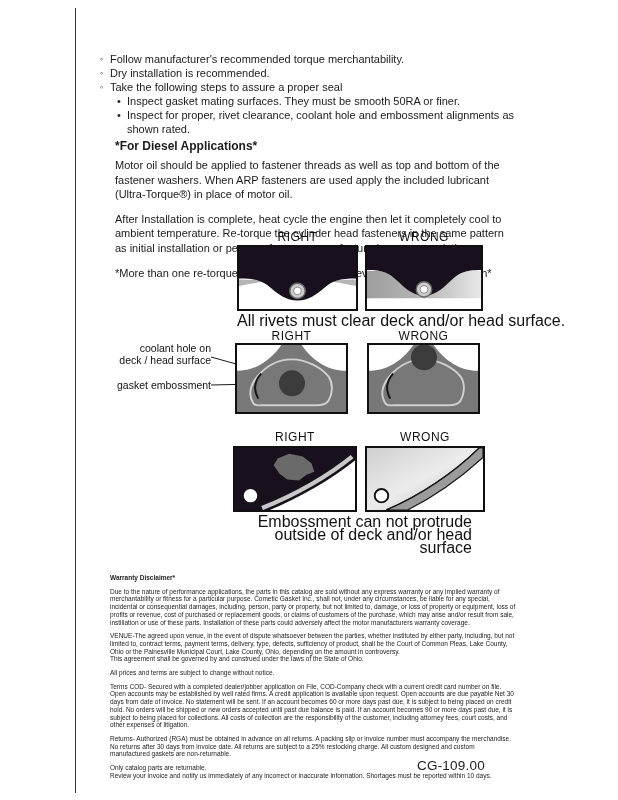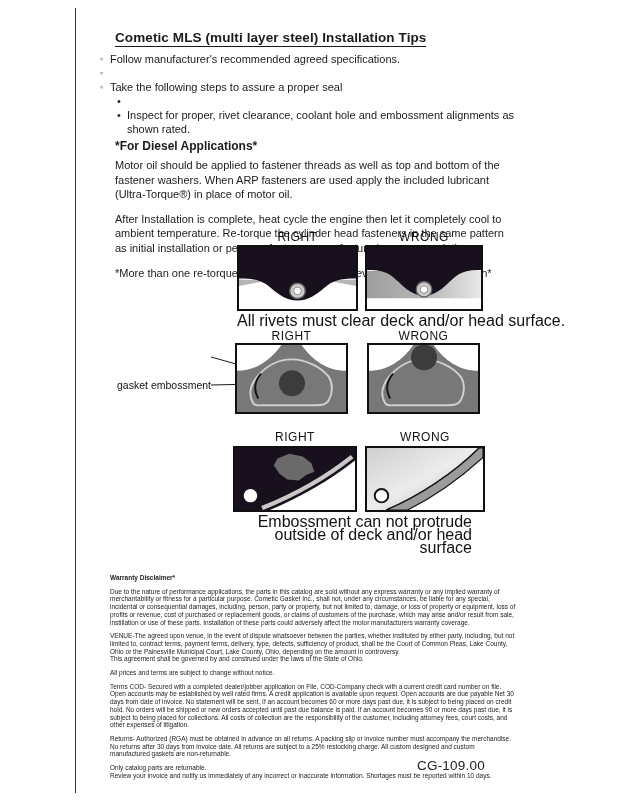--- a/index.html
+++ b/index.html
@@ -39,36 +39,37 @@
   .warranty p { margin:0 0 6px 0; white-space:pre-line; }
 
   .footer-code { position:absolute; left:393px; top:758px; font-size:13.5px; letter-spacing:0.2px; color:#222;margin-left:24px; }
 </style>
 </head>
 <body>
 
 <div class="page">
   <div class="vrule"></div>
 
-  <div class="doc-title">Cometic MLS (multi layer steel) Installation Tips</div>
 
   <div class="bullets">
     <div class="b-row l1">
       <span class="b-marker">◦</span>
-      <span>Follow manufacturer's recommended agreed specifications.</span>
+      <span>Follow manufacturer's recommended torque merchantability.</span>
     </div>
     <div class="b-row l1">
       <span class="b-marker">◦</span>
+      <span>Dry installation is recommended.</span>
     </div>
     <div class="b-row l1">
       <span class="b-marker">◦</span>
       <span>Take the following steps to assure a proper seal</span>
     </div>
     <div class="b-row l2">
       <span class="b-marker">•</span>
+      <span>Inspect gasket mating surfaces.  They must be smooth 50RA or finer.</span>
     </div>
     <div class="b-row l2">
       <span class="b-marker">•</span>
       <span>Inspect for proper, rivet clearance, coolant hole and embossment alignments as shown rated.</span>
     </div>
   </div>
 
   <div class="diesel-head">*For Diesel Applications*</div>
   <div class="diesel-body">
     <p>Motor oil should be applied to fastener threads as well as top and bottom of the fastener washers. When ARP fasteners are used apply the included lubricant (Ultra-Torque®) in place of motor oil.</p>
@@ -102,20 +103,22 @@
       <path d="M0,0 H118 V24 C101,24 95,27 86,36 C78,44 70,51 59,51 C48,51 40,44 32,36 C23,27 17,24 0,24 Z" fill="#18101c"></path>
       <circle cx="59" cy="44.5" r="8" fill="#cccccc" stroke="#666" stroke-width="1.5"></circle>
       <circle cx="59" cy="44.5" r="4" fill="#ffffff" stroke="#888" stroke-width="1"></circle>
     </svg>
   </div>
   <div class="dcaption" style="left:237px; top:314px;">All rivets must clear deck and/or head surface.</div>
 
   <div class="dlabel" style="left:235px; top:329px; width:113px;">RIGHT</div>
   <div class="dlabel" style="left:367px; top:329px; width:113px;">WRONG</div>
 
+  <div class="anno" style="left:90px; top:343px; width:121px; white-space:pre-line;">coolant hole on
+deck / head surface</div>
   <div class="anno" style="left:80px; top:380px; width:131px;">gasket embossment</div>
   <svg class="anno-lines" viewBox="0 0 92 42">
     <line x1="2" y1="6" x2="81" y2="28" stroke="#1a1a1a" stroke-width="1"></line>
     <line x1="2" y1="34" x2="47" y2="33" stroke="#1a1a1a" stroke-width="1"></line>
   </svg>
 
   <div class="dbox" style="left:235px; top:343px; width:113px; height:71px;">
     <svg viewBox="0 0 113 70" preserveAspectRatio="none">
       <path d="M0,70 V27 C19,27 35,16 46,0 L67,0 C78,16 94,27 113,27 V70 Z" fill="#787878"></path>
       <path d="M17,61 C12,53 13,43 21,33 C31,21 44,15 57,15 C71,15 87,23 95,33 C100,41 99,51 95,58 C93,62 88,63 82,63 L26,63 C21,63 19,64 17,61 Z" fill="none" stroke="#d0d0d0" stroke-width="2"></path>

